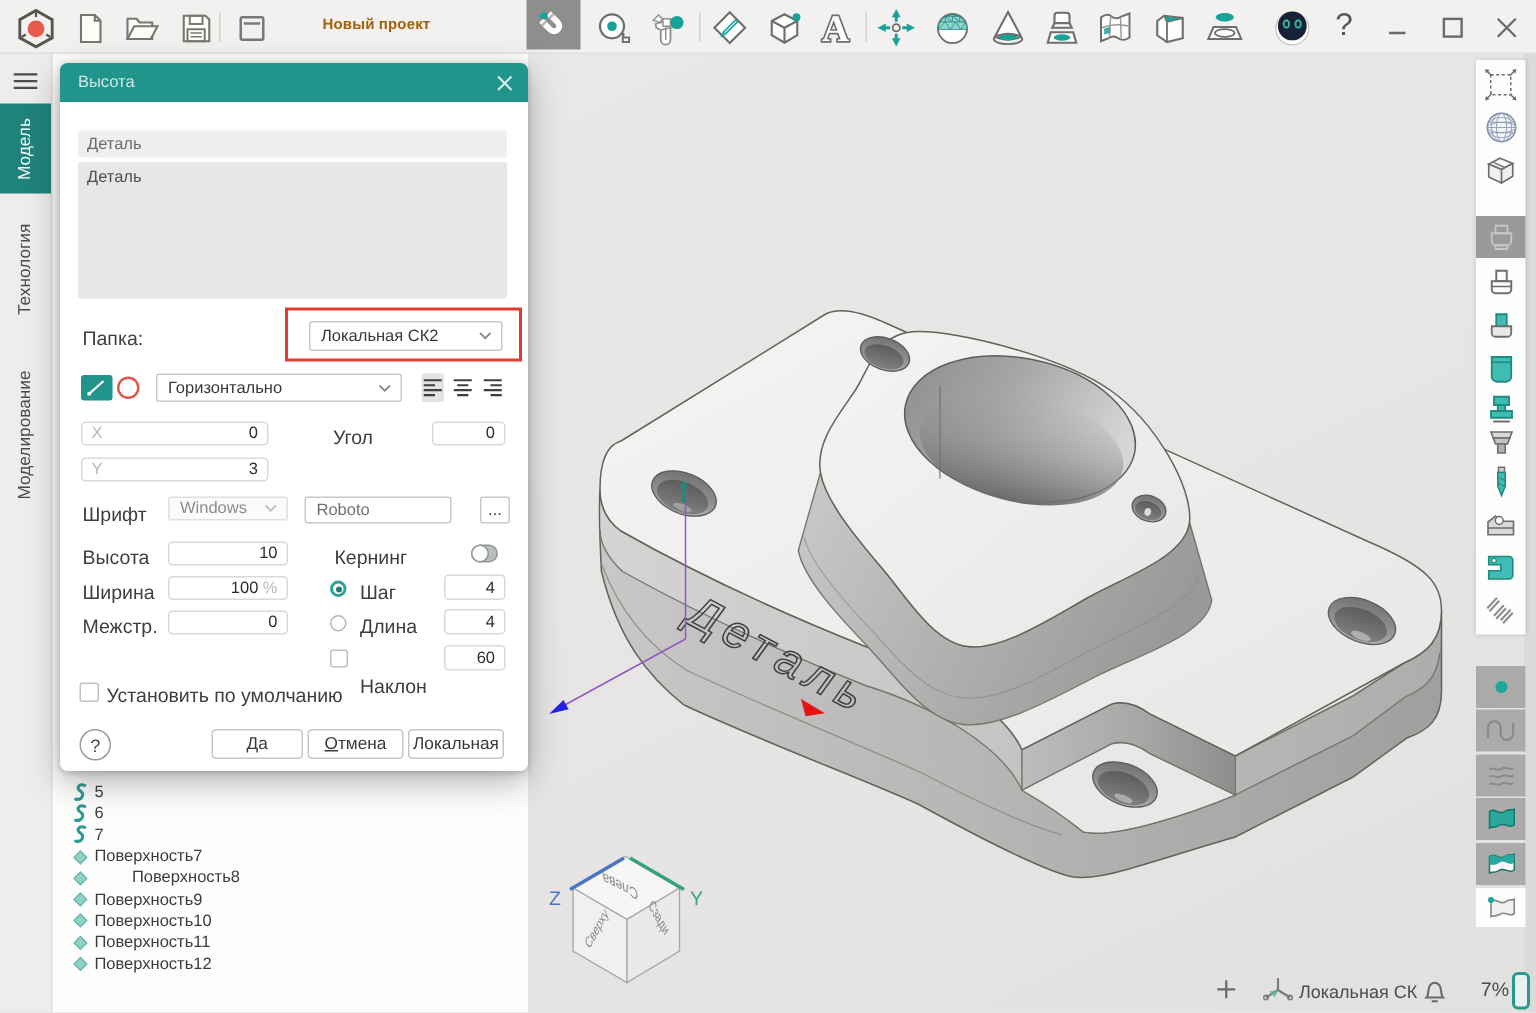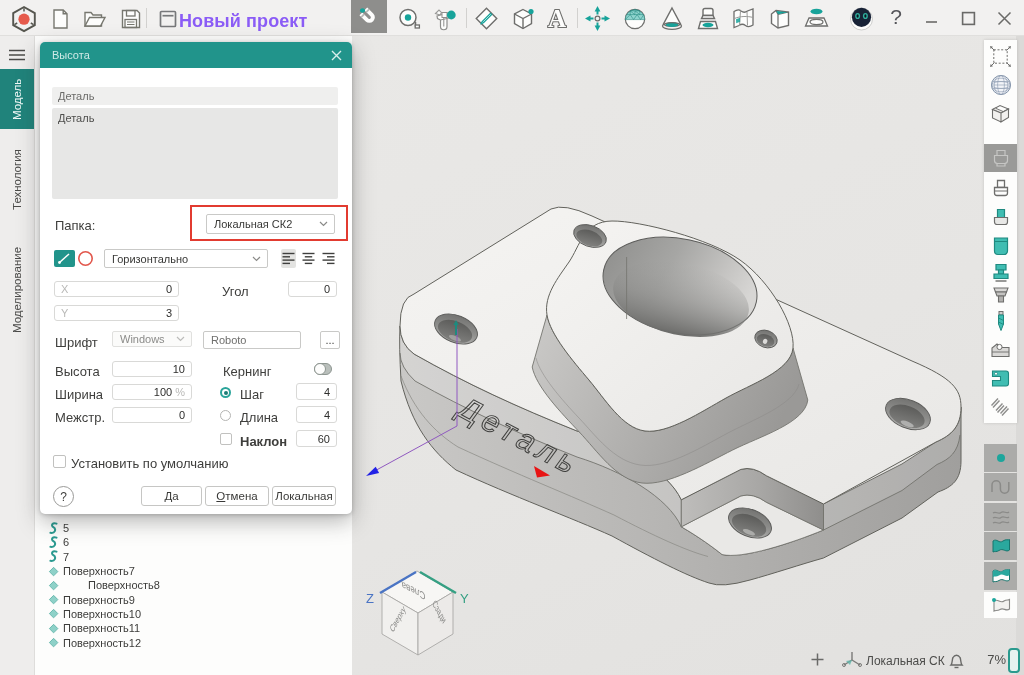--- a/index.html
+++ b/index.html
@@ -5,21 +5,21 @@
   * { margin:0; padding:0; box-sizing:border-box; }
   html,body { width:1024px; height:675px; overflow:hidden; }
   body { font-family:"Liberation Sans", sans-serif; position:relative; background:#e6e5e3; }
   .abs { position:absolute; }
 
   
   #titlebar { left:0; top:0; width:1024px; height:36px; background:#f2f1f0; border-bottom:1px solid #e0dfdd; }
   .tsep { width:1px; height:20px; background:#d2d1cf; top:8px; }
   .tbtn { top:2px; width:33px; height:33px; display:flex; align-items:center; justify-content:center; }
   .tbtn.pressed { background:#8e8e8c; }
-  #proj-title { font-size:18px; font-weight:700; color:#8b5cf6; top:11px; letter-spacing:0.1px; }
+  #proj-title { font-size:10px; font-weight:700; color:#a16207; top:11px; letter-spacing:0.1px;margin-left:36px; }
   .winctl { top:8px; width:20px; height:20px; display:flex; align-items:center; justify-content:center; }
 
   
   #tabbar { left:0; top:36px; width:35px; height:639px; background:#eeedec; border-right:1px solid #dedddb; }
   .vtab { left:0; width:34px; writing-mode:vertical-rl; transform:rotate(180deg); text-align:center; font-size:11.5px; color:#4b4b49; display:flex; align-items:center; justify-content:center; }
   .vtab.active { background:#20837b; color:#f3faf9; }
 
   
   #treepanel { left:35px; top:36px; width:317px; height:639px; background:#fdfdfc; }
   .trow { left:12px; height:14.3px; display:flex; align-items:center; gap:3px; }
@@ -728,21 +728,21 @@
   <div class="abs field" style="left:72px; top:365px; width:80px; height:16px;">
     <span>0</span>
   </div>
   <div class="abs" style="left:180px; top:368px; width:11px; height:11px; border:1px solid #b5b5b3; border-radius:50%; background:#fff;"></div>
   <div class="abs lbl" style="left:200px; top:368px;">Длина</div>
   <div class="abs field" style="left:256px; top:364px; width:41px; height:17px;">
     <span>4</span>
   </div>
 
   <div class="abs chk" style="left:180px; top:391px; width:12px; height:12px;"></div>
-  <div class="abs lbl" style="left:200px; top:392px;font-weight:bold;">Наклон</div>
+  <div class="abs lbl" style="left:200px; top:408px;">Наклон</div>
   <div class="abs field" style="left:256px; top:388px; width:41px; height:17px;">
     <span>60</span>
   </div>
 
   <div class="abs chk" style="left:13px; top:413px; width:13px; height:13px;"></div>
   <div class="abs lbl" style="left:31px; top:414px;">Установить по умолчанию</div>
 
   <div class="abs" style="left:13px; top:444px; width:21px; height:21px; border:1.4px solid #9a9a98; border-radius:50%; display:flex; align-items:center; justify-content:center; font-size:12px; color:#3f3f3d;">?</div>
   <div class="abs dlg-btn" style="left:101px; top:444px; width:61px; height:20px;">Да</div>
   <div class="abs dlg-btn" style="left:165px; top:444px; width:64px; height:20px;">

